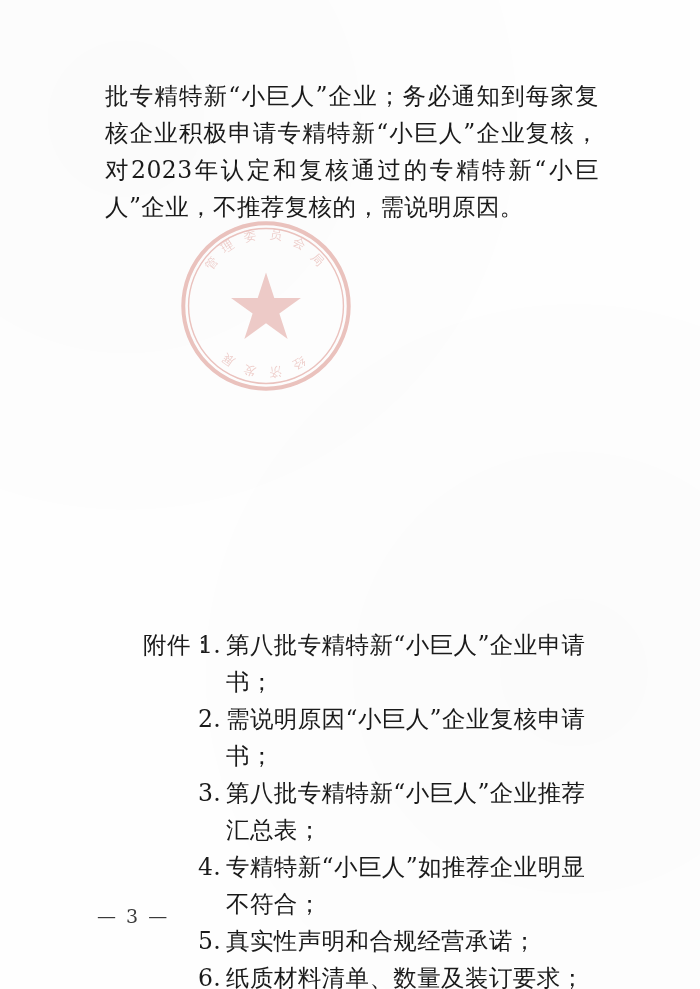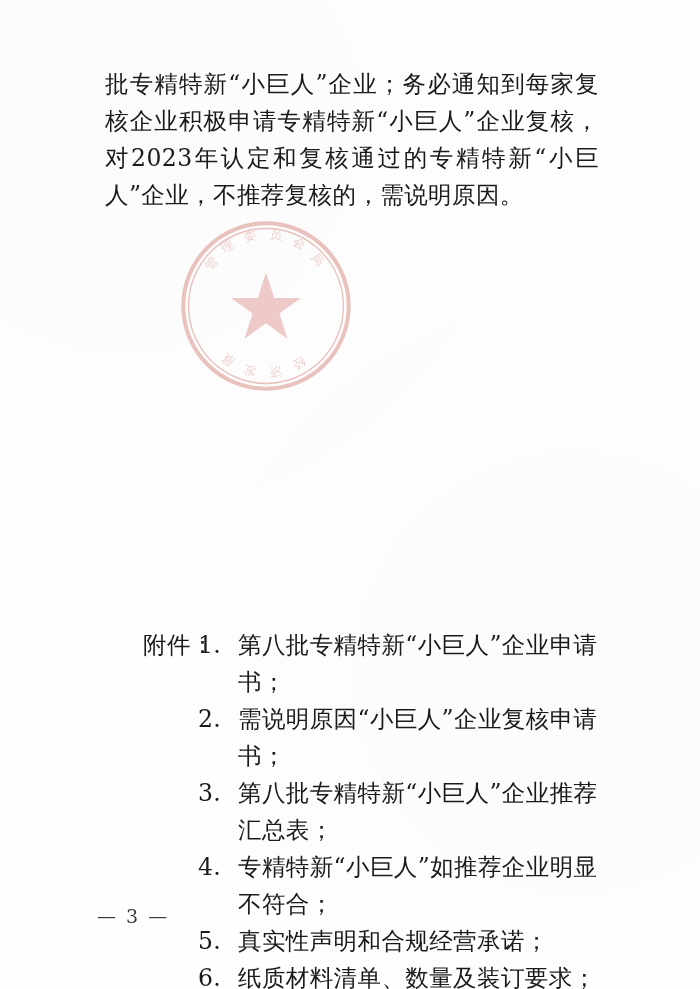--- a/index.html
+++ b/index.html
@@ -45,21 +45,21 @@
     height: 176px;
     opacity: 0.30;
     z-index: 1;
     pointer-events: none;
   }
 
   
   #body {
     position: absolute;
     left: 105px;
-    top: 66px;
+    top: 78px;
     width: 494px;
     z-index: 3;
   }
 
   .para {
     font-size: 23.5px;
     line-height: 37px;
     text-align: justify;
     text-justify: inter-ideograph;
     letter-spacing: 0.4px;
@@ -101,21 +101,20 @@
     align-items: flex-start;
   }
   .att-num {
     flex: 0 0 28px;
     width: 28px;
     white-space: nowrap;
   }
   .att-text {
     flex: 1 1 auto;
     text-indent: 0;
-    margin-left: 12px;
   }
 
   
   #pagenum {
     position: absolute;
     left: 97px;
     top: 905px;
     font-size: 19px;
     letter-spacing: 2px;
     color: #3a3a3a;

